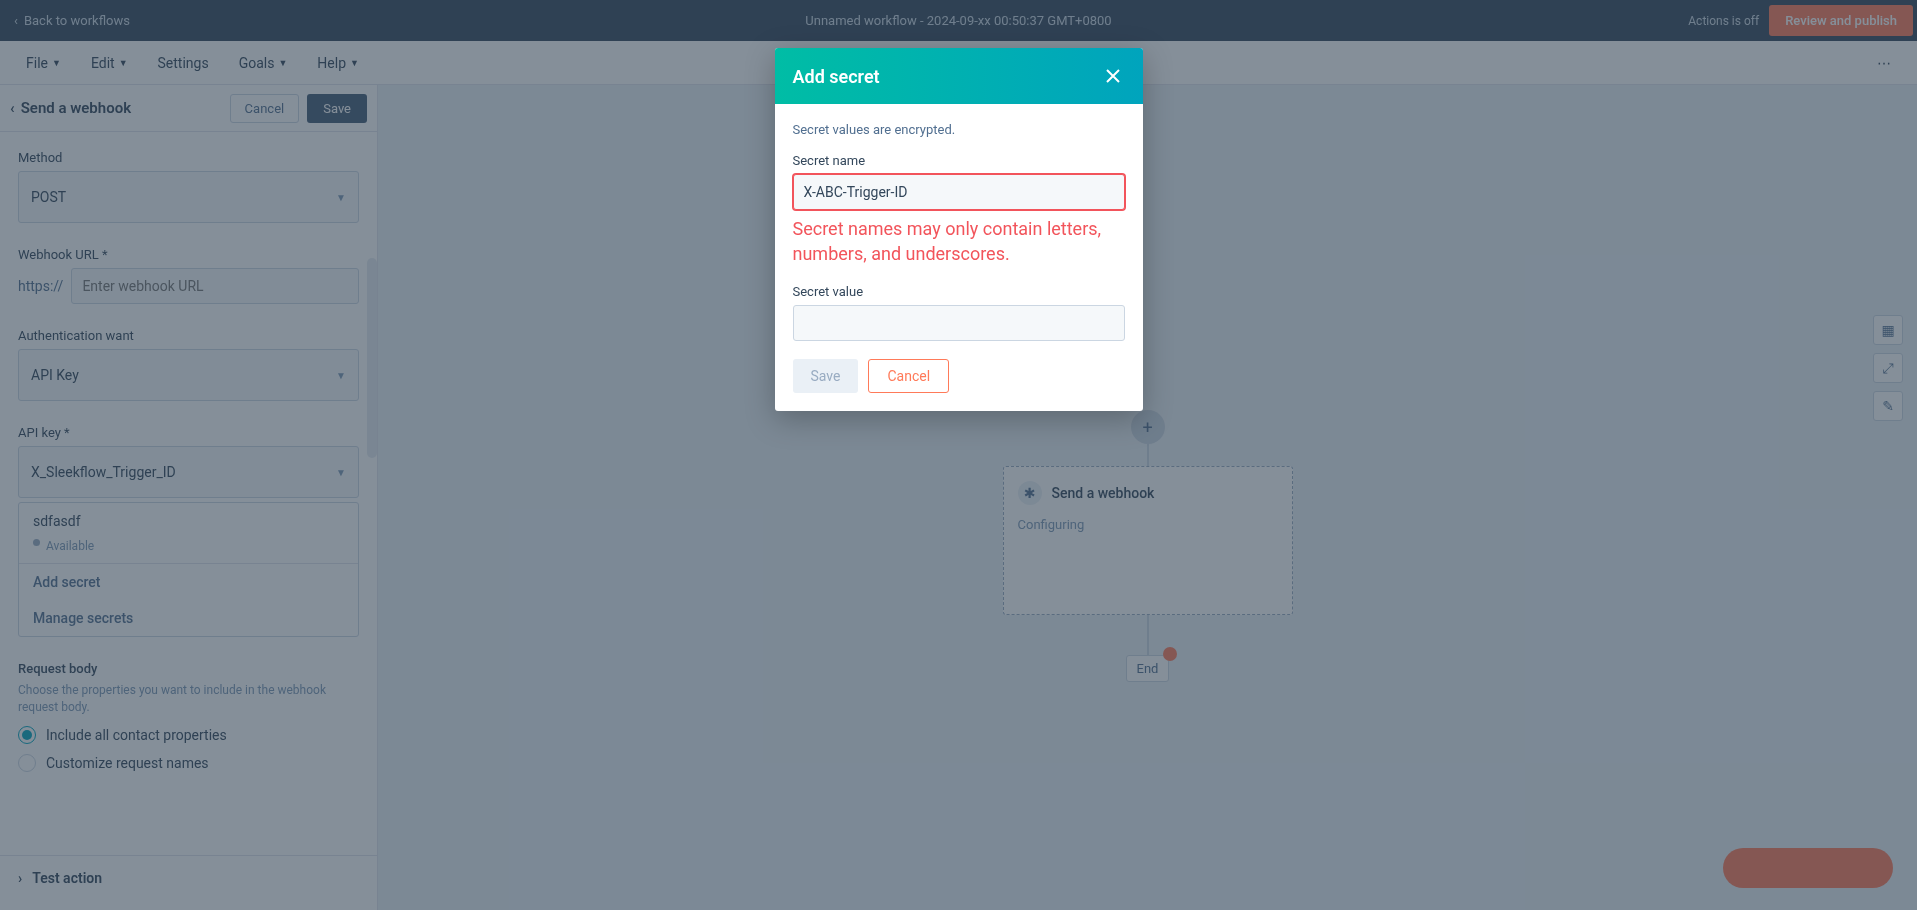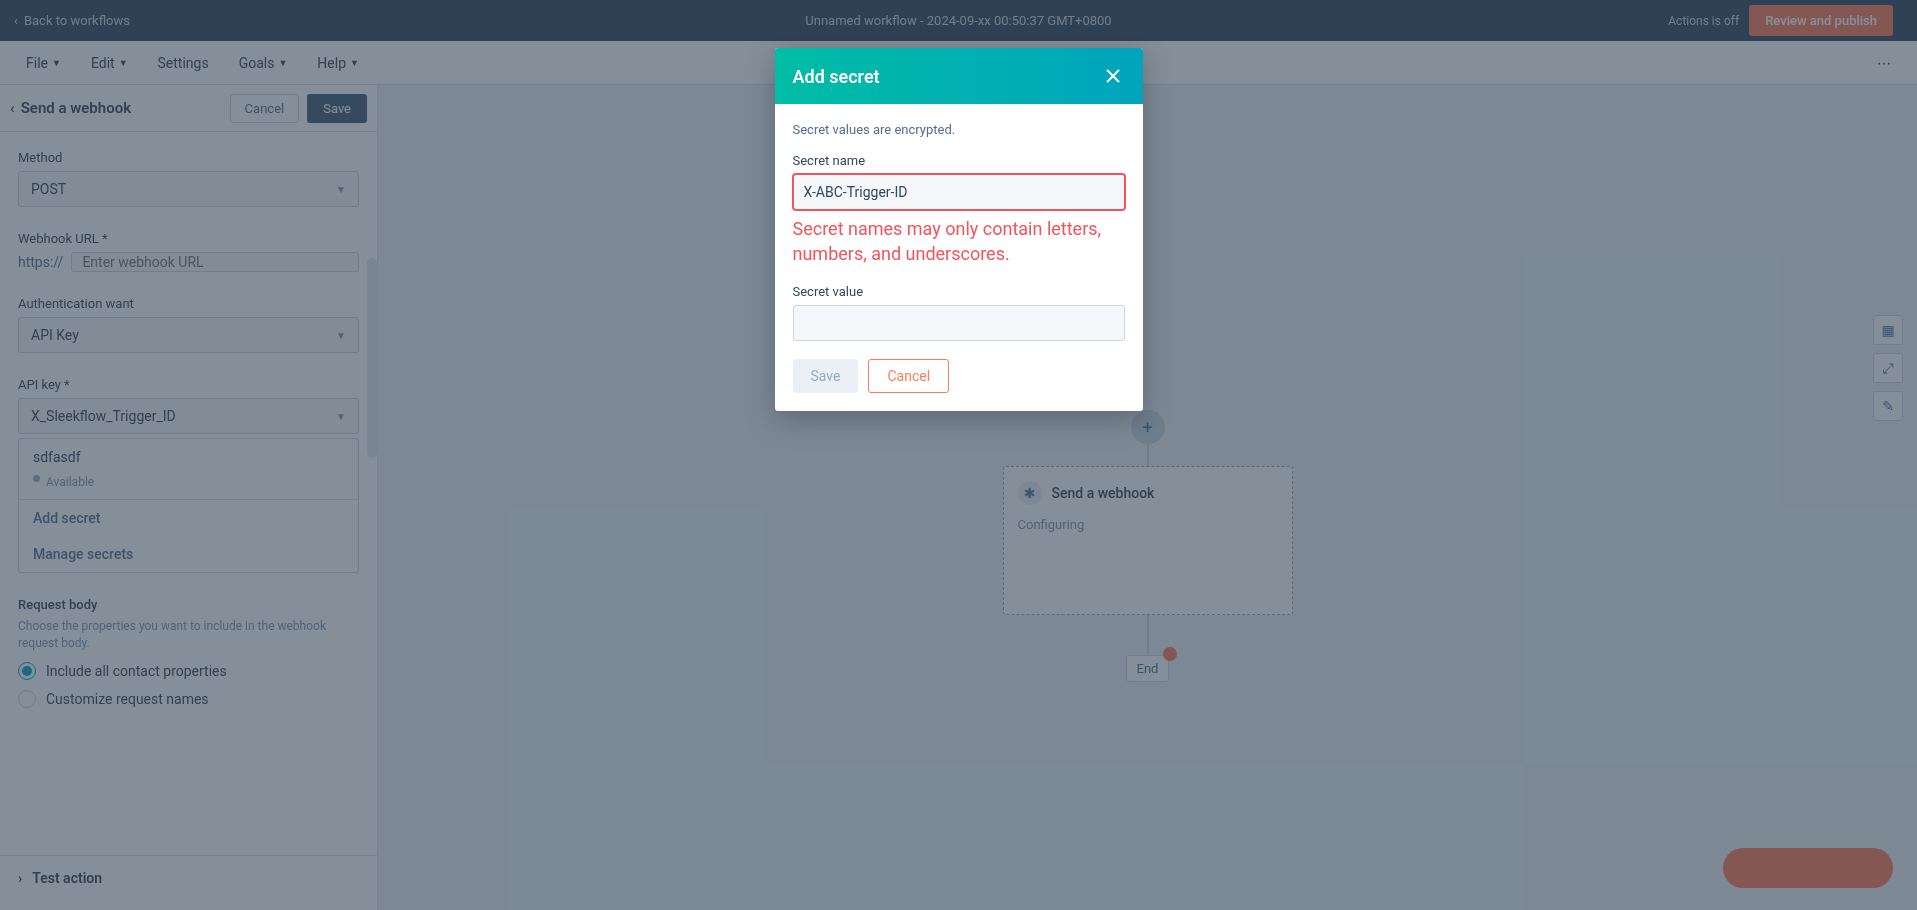--- a/index.html
+++ b/index.html
@@ -1,39 +1,39 @@
 <!DOCTYPE html>
 <html><head>
 <meta charset="utf-8">
 <style>
 *{box-sizing:border-box;margin:0;padding:0;font-family:-apple-system,BlinkMacSystemFont,"Segoe UI",Roboto,Helvetica,Arial,sans-serif}
 body{background:#f5f8fa;width:1917px;height:910px;overflow:hidden;position:relative}
 .topbar{height:41px;background:#33475b;display:flex;align-items:center;padding:0 14px;color:#fff;font-size:13px;position:relative}
 .back-link{display:flex;align-items:center;gap:6px;color:#cbd6e2}
 .top-title{position:absolute;left:50%;transform:translateX(-50%);color:#cbd6e2;font-weight:400}
-.top-right{position:absolute;right:24px;display:flex;align-items:center;gap:10px}
+.top-right{position:absolute;right:4px;display:flex;align-items:center;gap:10px}
 .top-status{color:#cbd6e2;font-size:12px}
 .review-btn{background:#ff7a59;color:#fff;border:none;padding:8px 16px;border-radius:3px;font-size:13px;font-weight:500}
 .nav2{height:44px;background:#fff;border-bottom:1px solid #dfe3eb;display:flex;align-items:center;padding:0 26px;gap:30px}
 .nav2-item{color:#33475b;font-size:14px;display:flex;align-items:center;gap:4px}
 .nav2-item .car{font-size:9px}
 .nav2 .sep{flex:1}
 .sidebar{position:absolute;left:0;top:85px;width:378px;bottom:0;background:#fff;border-right:1px solid #dfe3eb;display:flex;flex-direction:column}
 .sb-header{height:47px;border-bottom:1px solid #dfe3eb;display:flex;align-items:center;padding:0 10px;gap:8px}
 .sb-back{color:#33475b;font-weight:600;font-size:15px;display:flex;align-items:center;gap:6px}
 .sb-actions{margin-left:auto;display:flex;gap:8px}
 .btn-cancel{border:1px solid #cbd6e2;background:#fff;color:#516f90;padding:6px 14px;border-radius:3px;font-size:13px}
 .btn-save{background:#425b76;color:#fff;border:none;padding:6px 16px;border-radius:3px;font-size:13px}
 .sb-body{padding:12px 18px 18px 18px;overflow:auto;position:relative;flex:1}
 .form-label{font-size:13px;color:#33475b;margin-bottom:6px;margin-top:6px;display:block}
-.select{border:1px solid #cbd6e2;border-radius:3px;height:36px;display:flex;align-items:center;padding:16px 12px;color:#33475b;font-size:14px;justify-content:space-between;background:#f5f8fa}
+.select{border:1px solid #cbd6e2;border-radius:3px;height:52px;display:flex;align-items:center;padding:16px 12px;color:#33475b;font-size:14px;justify-content:space-between;background:#f5f8fa}
 .select .car{color:#7c98b6;font-size:10px}
 .url-row{display:flex;gap:0;margin-top:2px}
 .url-pre{display:flex;align-items:center;color:#516f90;font-size:14px;padding-right:8px}
-.url-input{flex:1;border:1px solid #cbd6e2;border-radius:3px;height:20px;padding:0 10px;font-size:14px;color:#33475b;background:#f5f8fa}
+.url-input{flex:1;border:1px solid #cbd6e2;border-radius:3px;height:36px;padding:0 10px;font-size:14px;color:#33475b;background:#f5f8fa}
 .dropdown-panel{border:1px solid #cbd6e2;border-radius:3px;margin-top:4px;background:#fff}
 .dd-item{padding:10px 14px;font-size:14px;color:#33475b}
 .dd-sub{font-size:12px;color:#7c98b6;padding:0 14px 10px 14px;display:flex;align-items:flex-start;gap:6px}
 .dd-dot{width:7px;height:7px;border-radius:50%;background:#99acc2;display:inline-block}
 .dd-divider{height:1px;background:#dfe3eb}
 .dd-link{padding:10px 14px;font-size:14px;color:#516f90;font-weight:500}
 .help-text{font-size:12px;color:#7c98b6;margin-top:4px;line-height:1.4}
 .radio-row{display:flex;align-items:center;gap:10px;margin-top:10px}
 .radio{width:18px;height:18px;border-radius:50%;border:1px solid #cbd6e2;display:inline-flex;align-items:center;justify-content:center}
 .radio.on{border-color:#00a4bd}

